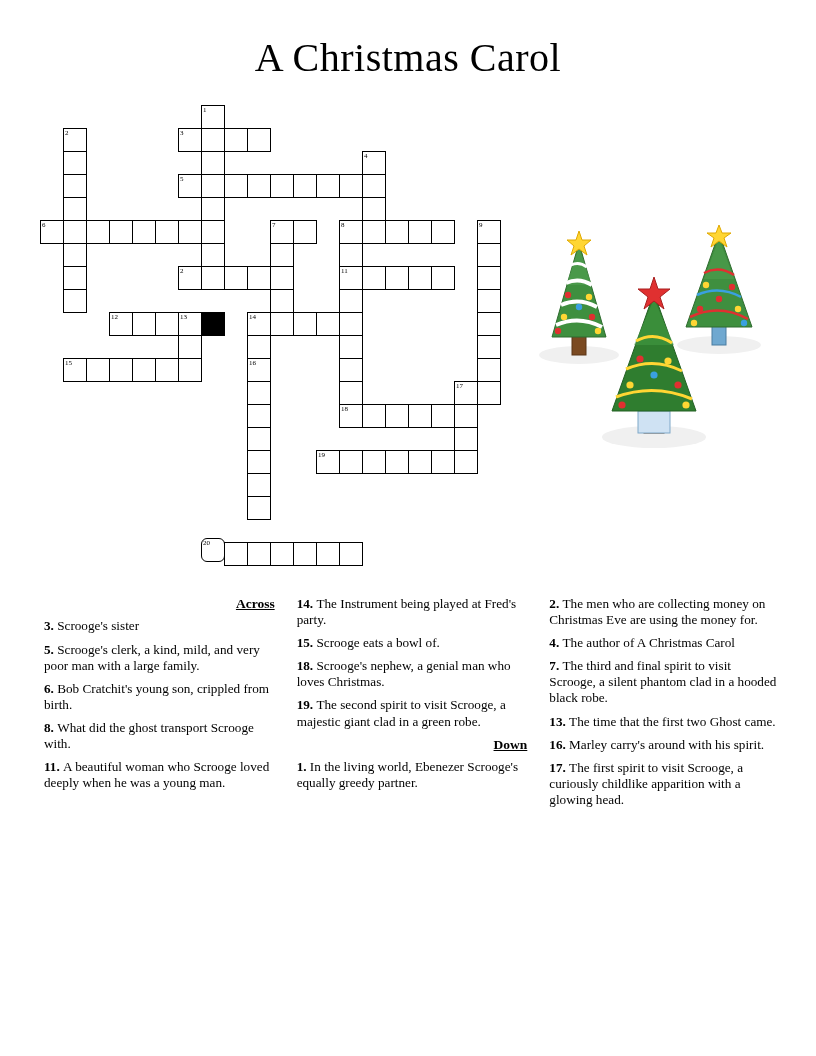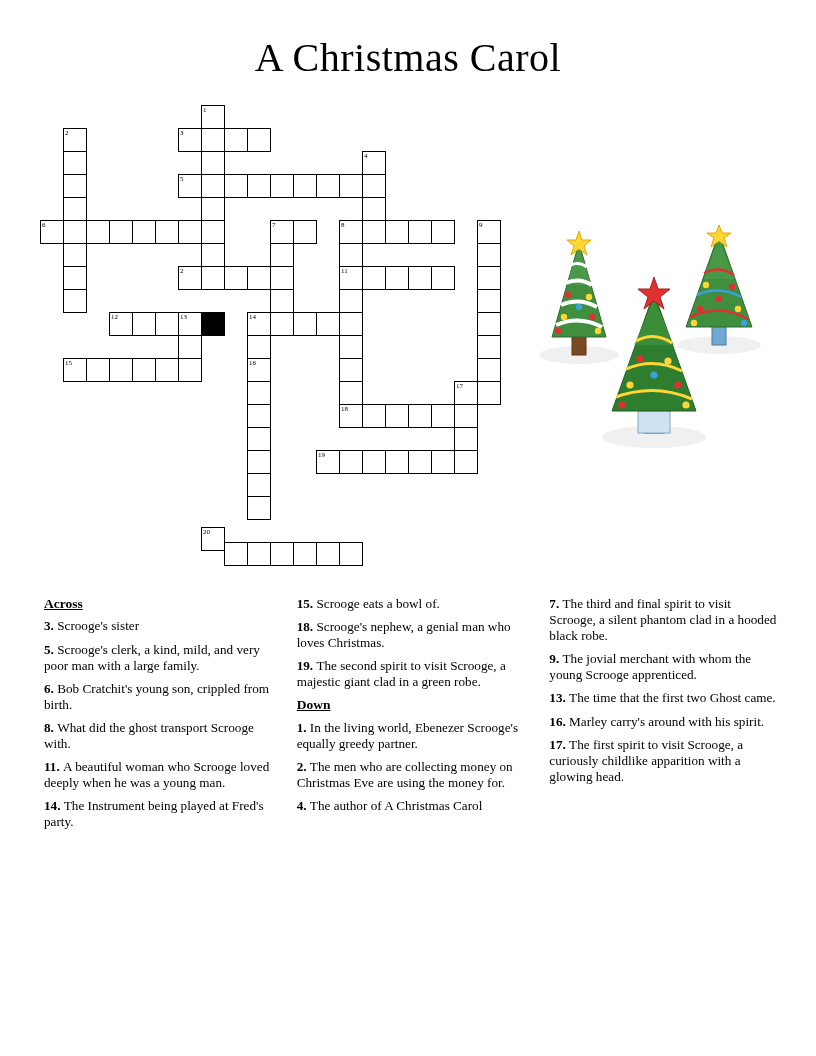--- a/index.html
+++ b/index.html
@@ -83,20 +83,21 @@
     margin: 0 0 7px 0;
     break-inside: avoid;
   }
   .clue b { font-weight: bold; }
   .section-head {
     font-weight: bold;
     text-decoration: underline;
     margin: 0 0 6px 0;
     font-size: 13.5px;
     break-inside: avoid;
+    text-align: right;
   }
   .section-head.down { margin-top: 2px; }
 </style>
 </head>
 <body>
 
 <div id="page">
 
   <h1 id="title">A Christmas Carol</h1>
 
@@ -238,21 +239,21 @@
         <span class="num">19</span>
       </div>
       <div class="cell" style="left: 299px; top: 345px;"></div>
       <div class="cell" style="left: 322px; top: 345px;"></div>
       <div class="cell" style="left: 345px; top: 345px;"></div>
       <div class="cell" style="left: 368px; top: 345px;"></div>
       <div class="cell" style="left: 391px; top: 345px;"></div>
       <div class="cell" style="left: 414px; top: 345px;"></div>
       <div class="cell" style="left: 207px; top: 368px;"></div>
       <div class="cell" style="left: 207px; top: 391px;"></div>
-      <div class="cell" style="left: 161px; top: 422px;">
+      <div class="cell" style="left: 161px; top: 433px; border-radius: 6px;">
         <span class="num">20</span>
       </div>
       <div class="cell" style="left: 184px; top: 437px;"></div>
       <div class="cell" style="left: 207px; top: 437px;"></div>
       <div class="cell" style="left: 230px; top: 437px;"></div>
       <div class="cell" style="left: 253px; top: 437px;"></div>
       <div class="cell" style="left: 276px; top: 437px;"></div>
       <div class="cell" style="left: 299px; top: 437px;"></div>
     </div>
 
@@ -327,19 +328,18 @@
       <p class="clue"><b>11. </b><span>A beautiful woman who Scrooge loved deeply when he was a young man.</span></p>
       <p class="clue"><b>14. </b><span>The Instrument being played at Fred's party.</span></p>
       <p class="clue"><b>15. </b><span>Scrooge eats a bowl of.</span></p>
       <p class="clue"><b>18. </b><span>Scrooge's nephew, a genial man who loves Christmas.</span></p>
       <p class="clue"><b>19. </b><span>The second spirit to visit Scrooge, a majestic giant clad in a green robe.</span></p>
       <div class="section-head down">Down</div>
       <p class="clue"><b>1. </b><span>In the living world, Ebenezer Scrooge's equally greedy partner.</span></p>
       <p class="clue"><b>2. </b><span>The men who are collecting money on Christmas Eve are using the money for.</span></p>
       <p class="clue"><b>4. </b><span>The author of A Christmas Carol</span></p>
       <p class="clue"><b>7. </b><span>The third and final spirit to visit Scrooge, a silent phantom clad in a hooded black robe.</span></p>
-      <p class="clue"><b>9. </b><span>The jovial merchant with whom the young Scrooge apprenticed.</span></p>
       <p class="clue"><b>13. </b><span>The time that the first two Ghost came.</span></p>
       <p class="clue"><b>16. </b><span>Marley carry's around with his spirit.</span></p>
       <p class="clue"><b>17. </b><span>The first spirit to visit Scrooge, a curiously childlike apparition with a glowing head.</span></p>
     </div>
 
 </div>
 
 </body></html>

